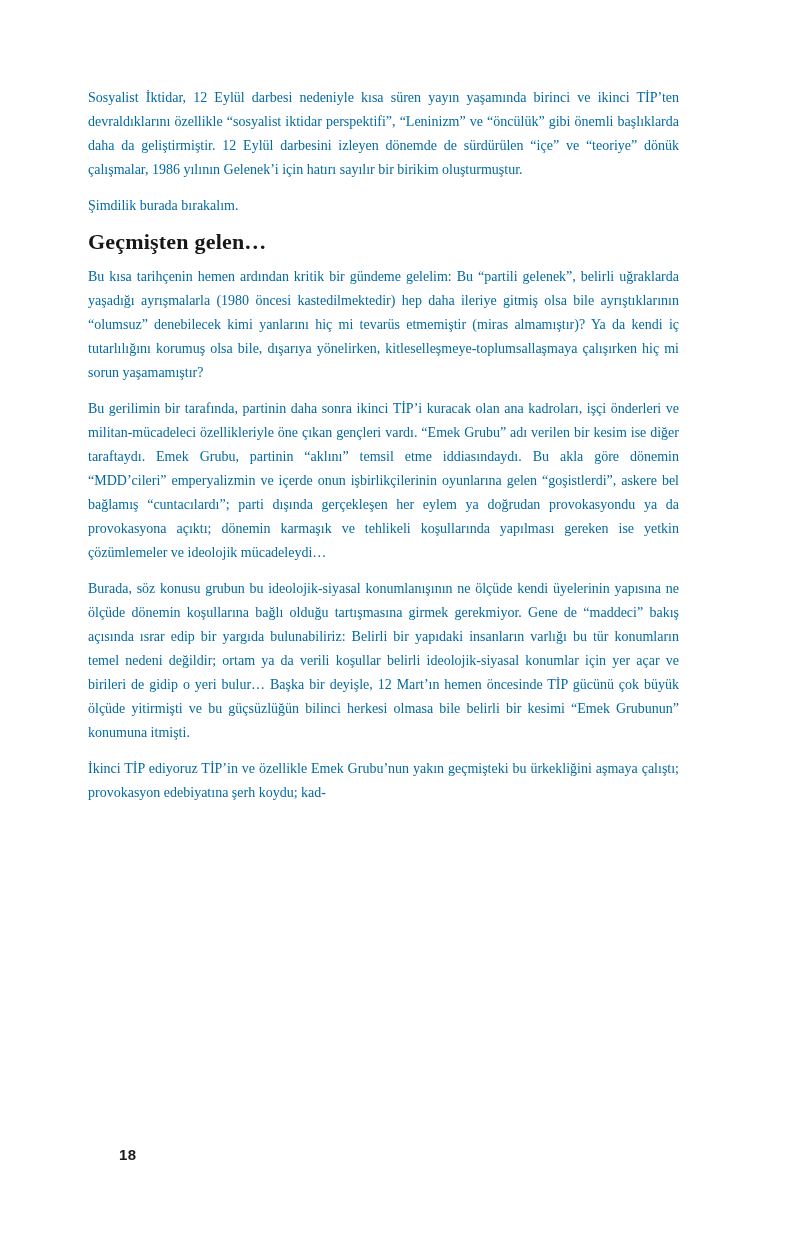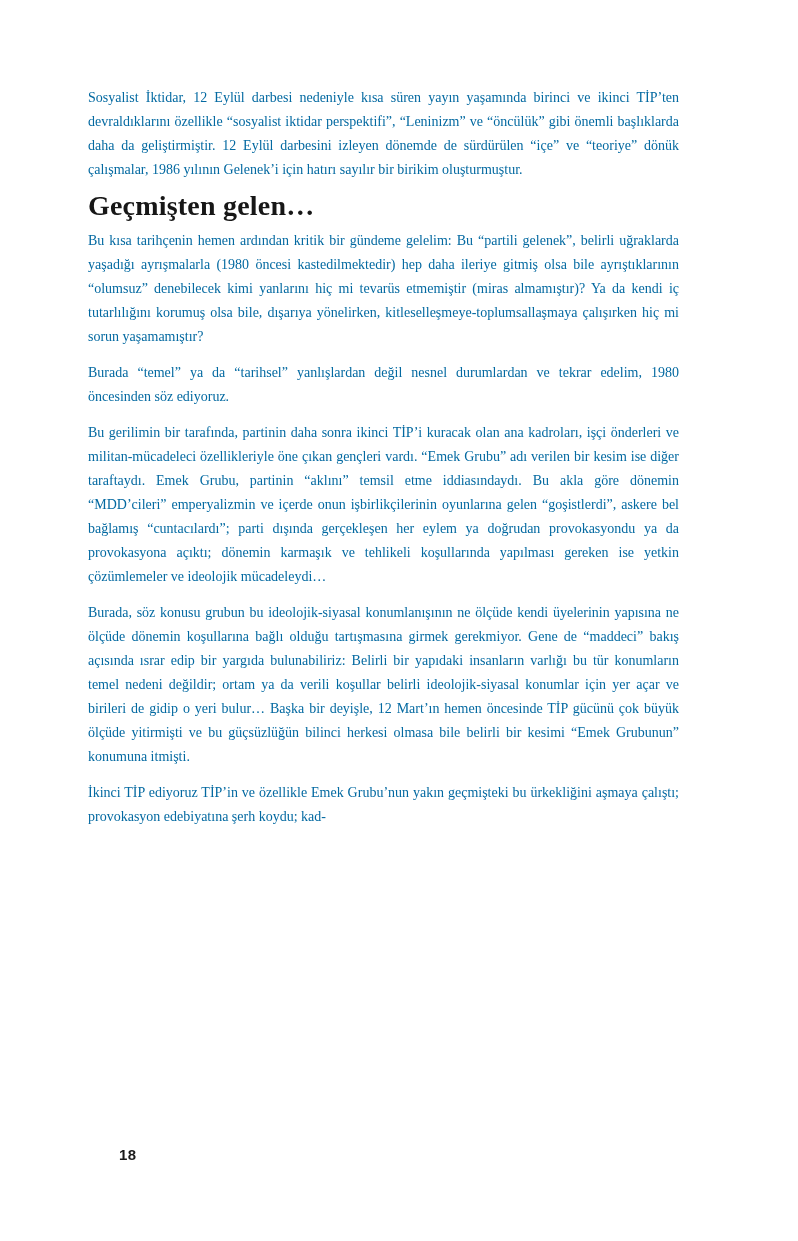--- a/index.html
+++ b/index.html
@@ -23,21 +23,21 @@
     font-family: "Liberation Serif", serif;
     font-size: 14px;
     line-height: 24px;
     color: #0369a1;
     text-align: justify;
     margin: 0 0 12px 0;
     hyphens: manual;
   }
   .section-heading {
     font-family: "Liberation Serif", serif;
-    font-size: 28px;
+    font-size: 22px;
     line-height: 24px;
     font-weight: bold;
     color: #171717;
     margin: 7px 0 11px 0;
     letter-spacing: 0.2px;
   }
   .page-number {
     position: absolute;
     left: 91px;
     top: 1146px;
@@ -47,23 +47,23 @@
     color: #1a1a1a;
     letter-spacing: 0.5px;
     margin-left: 28px;
   }
 </style>
 </head>
 <body>
 
 <div class="text-column">
   <p class="para">Sosyalist İktidar, 12 Eylül darbesi nedeniyle kısa süren yayın yaşamında birinci ve ikinci TİP’ten devraldıklarını özellikle “sosyalist iktidar perspektifi”, “Leninizm” ve “öncülük” gibi önemli başlıklarda daha da geliştirmiştir. 12 Eylül darbesini izleyen dönemde de sürdürülen “içe” ve “teoriye” dönük çalışmalar, 1986 yılının Gelenek’i için hatırı sayılır bir birikim oluşturmuştur.</p>
+  <p class="para">Şimdilik burada bırakalım.</p>
 
   <h2 class="section-heading">Geçmişten gelen…</h2>
 
   <p class="para">Bu kısa tarihçenin hemen ardından kritik bir gündeme gelelim: Bu “partili gelenek”, belirli uğraklarda yaşadığı ayrışmalarla (1980 öncesi kastedilmektedir)  hep daha ileriye gitmiş olsa bile ayrıştıklarının “olumsuz” denebilecek kimi yanlarını hiç mi tevarüs etmemiştir (miras almamıştır)? Ya da kendi iç tutarlılığını korumuş olsa bile, dışarıya yönelirken, kitleselleşmeye-toplumsallaşmaya çalışırken hiç mi sorun yaşamamıştır?</p>
-  <p class="para">Burada “temel” ya da “tarihsel” yanlışlardan değil nesnel durumlardan ve tekrar edelim, 1980 öncesinden söz ediyoruz.</p>
   <p class="para">Bu gerilimin bir tarafında, partinin daha sonra ikinci TİP’i kuracak olan ana kadroları, işçi önderleri ve militan-mücadeleci özellikleriyle öne çıkan gençleri vardı.  “Emek Grubu” adı verilen bir kesim ise diğer taraftaydı. Emek Grubu, partinin “aklını” temsil etme iddiasındaydı. Bu akla göre dönemin “MDD’cileri” emperyalizmin ve içerde onun işbirlikçilerinin oyunlarına gelen “goşistlerdi”, askere bel bağlamış “cuntacılardı”; parti dışında gerçekleşen her eylem ya doğrudan provokasyondu ya da provokasyona açıktı; dönemin karmaşık ve tehlikeli koşullarında yapılması gereken ise yetkin çözümlemeler ve ideolojik mücadeleydi…</p>
   <p class="para">Burada, söz konusu grubun bu ideolojik-siyasal konumlanışının ne ölçüde kendi üyelerinin yapısına ne ölçüde dönemin koşullarına bağlı olduğu tartışmasına girmek gerekmiyor. Gene de “maddeci” bakış açısında ısrar edip bir yargıda bulunabiliriz: Belirli bir yapıdaki insanların varlığı bu tür konumların temel nedeni değildir; ortam ya da verili koşullar belirli ideolojik-siyasal konumlar için yer açar ve birileri de gidip o yeri bulur… Başka bir deyişle, 12 Mart’ın hemen öncesinde TİP gücünü çok büyük ölçüde yitirmişti ve bu güçsüzlüğün bilinci herkesi olmasa bile belirli bir kesimi “Emek Grubunun” konumuna itmişti.</p>
   <p class="para">İkinci TİP ediyoruz TİP’in ve özellikle Emek Grubu’nun yakın geçmişteki bu ürkekliğini aşmaya çalıştı; provokasyon edebiyatına şerh koydu; kad-</p>
 </div>
 
 <div class="page-number">18</div>
 
 </body></html>

